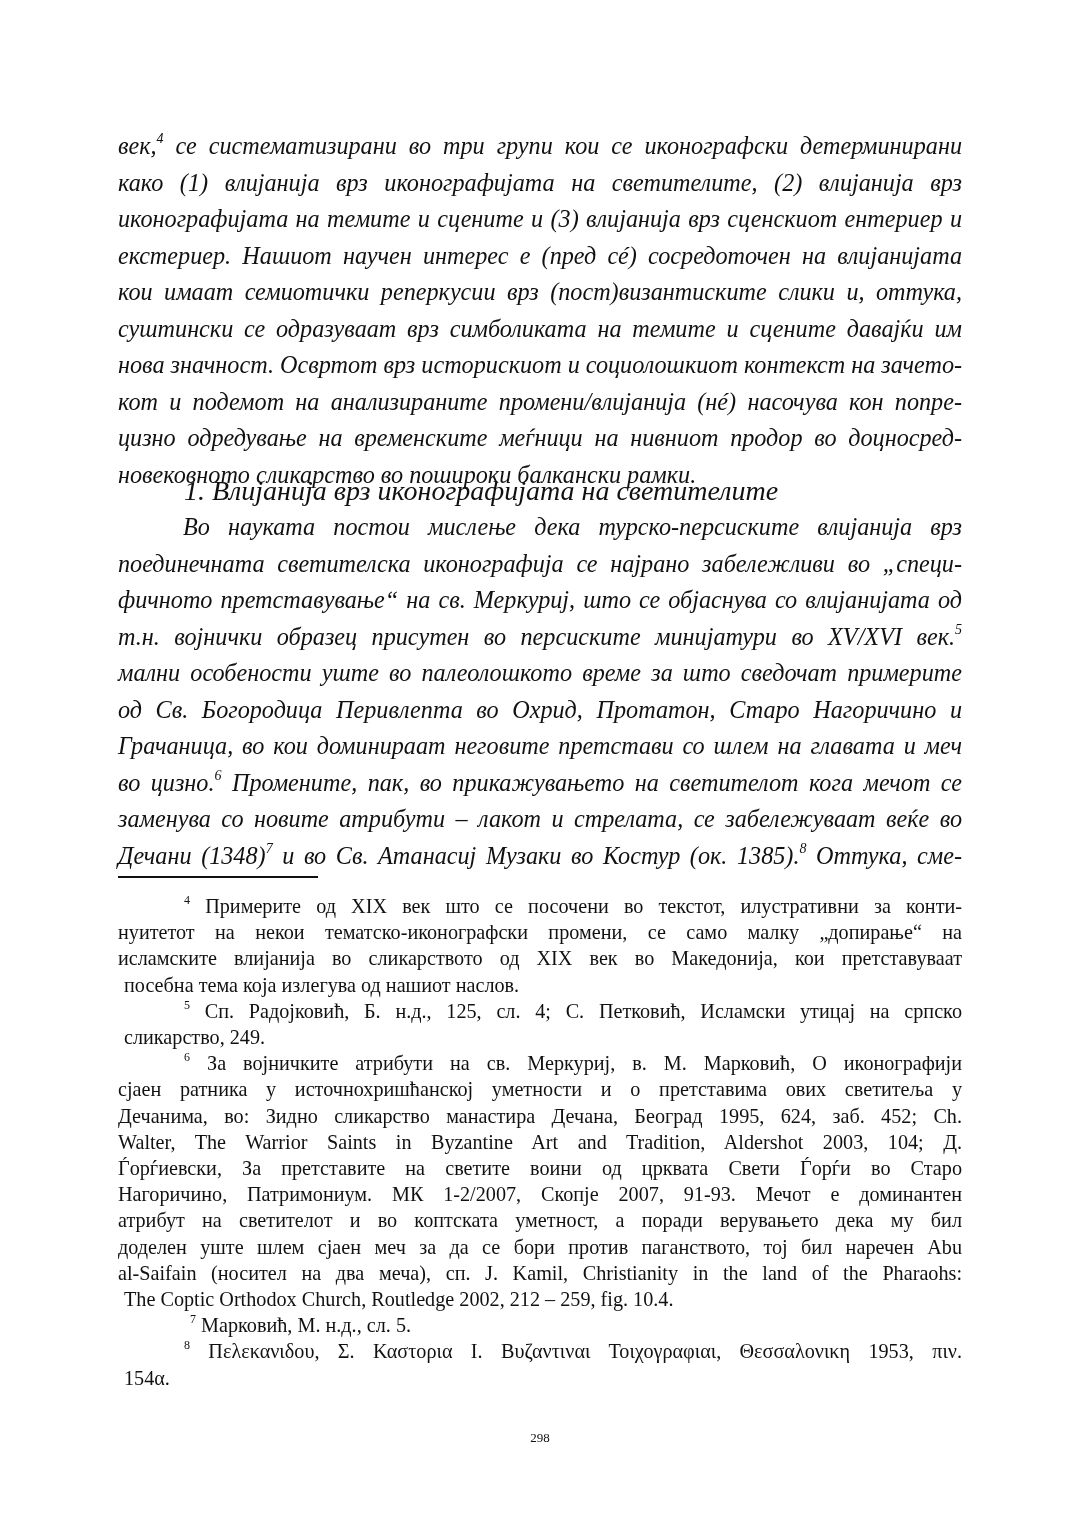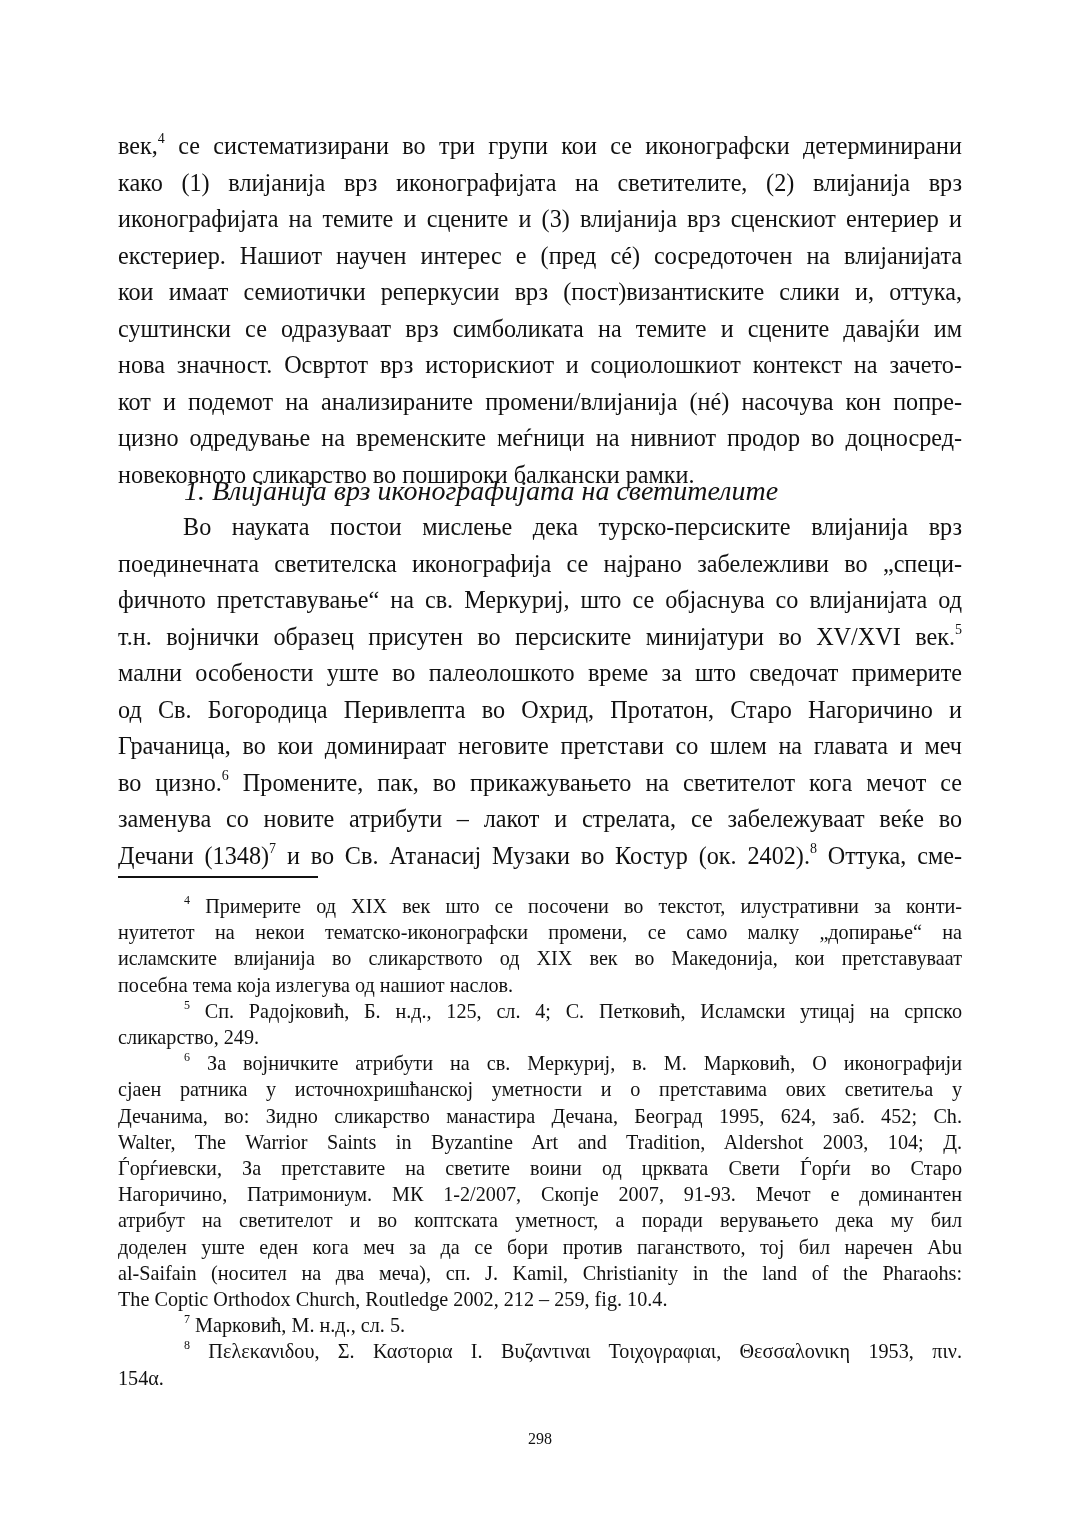--- a/index.html
+++ b/index.html
@@ -41,20 +41,21 @@
   }
   .para2 {
     top: 509px;
     text-indent: 65px;
   }
   .line {
     display: block;
     text-align: justify;
     text-align-last: justify;
     white-space: nowrap;
+    font-style: italic;
   }
   .line.last {
     text-align-last: left;
   }
   sup {
     font-size: 14px;
     line-height: 0;
     vertical-align: 0;
     position: relative;
     top: -11px;
@@ -78,33 +79,33 @@
   .fn {
     display: block;
     text-align: justify;
   }
   .fn .fl {
     display: block;
     white-space: nowrap;
     text-align: justify;
     text-align-last: justify;
   }
-  .fn .fl.last { text-align-last: left; }
+  .fn .fl.last { text-align-last: left; margin-left: 6px; }
   .fn .fl.first { padding-left: 66px; }
   .fn sup {
     font-size: 12px;
     top: -9px;
   }
   .page-number {
     position: absolute;
     left: 0;
     width: 844px;
     top: 1430px;
     text-align: center;
-    font-size: 16px;
+    font-size: 13px;
   }
 </style>
 </head>
 <body>
 
 <div class="page">
 
   <div class="body-text para1">
     <span class="line"><span>век,</span><sup>4</sup><span> се систематизирани во три групи кои се иконографски детерминирани</span></span>
     <span class="line">како (1) влијанија врз иконографијата на светителите, (2) влијанија врз</span>
@@ -123,21 +124,21 @@
   <div class="body-text para2" style="text-indent:0;">
     <span class="line" style="padding-left:65px;">Во науката постои мислење дека турско-персиските влијанија врз</span>
     <span class="line">поединечната светителска иконографија се најрано забележливи во „специ-</span>
     <span class="line">фичното претставување“ на св. Меркуриј, што се објаснува со влијанијата од</span>
     <span class="line"><span>т.н. војнички образец присутен во персиските минијатури во XV/XVI век.</span><sup>5</sup></span>
     <span class="line">мални особености уште во палеолошкото време за што сведочат примерите</span>
     <span class="line">од Св. Богородица Перивлепта во Охрид, Протатон, Старо Нагоричино и</span>
     <span class="line">Грачаница, во кои доминираат неговите претстави со шлем на главата и меч</span>
     <span class="line"><span>во цизно.</span><sup>6</sup><span> Промените, пак, во прикажувањето на светителот кога мечот се</span></span>
     <span class="line">заменува со новите атрибути – лакот и стрелата, се забележуваат веќе во</span>
-    <span class="line"><span>Дечани (1348)</span><sup>7</sup><span> и во Св. Атанасиј Музаки во Костур (ок. 2402).</span><sup>8</sup><span> Оттука, сме-</span></span>
+    <span class="line"><span>Дечани (1348)</span><sup>7</sup><span> и во Св. Атанасиј Музаки во Костур (ок. 1385).</span><sup>8</sup><span> Оттука, сме-</span></span>
   </div>
 
   <div class="fn-rule"></div>
 
   <div class="footnotes">
     <div class="fn">
       <span class="fl first"><sup>4</sup> <span>Примерите од XIX век што се посочени во текстот, илустративни за конти-</span></span>
       <span class="fl">нуитетот на некои тематско-иконографски промени, се само малку „допирање“ на</span>
       <span class="fl">исламските влијанија во сликарството од XIX век во Македонија, кои претставуваат</span>
       <span class="fl last">посебна тема која излегува од нашиот наслов.</span>
@@ -147,21 +148,21 @@
       <span class="fl last">сликарство, 249.</span>
     </div>
     <div class="fn">
       <span class="fl first"><sup>6</sup> <span>За војничките атрибути на св. Меркуриј, в. М. Марковић, О иконографији</span></span>
       <span class="fl">сјаен ратника у источнохришћанској уметности и о претставима ових светитеља у</span>
       <span class="fl">Дечанима, во: Зидно сликарство манастира Дечана, Београд 1995, 624, заб. 452; Ch.</span>
       <span class="fl">Walter, The Warrior Saints in Byzantine Art and Tradition, Aldershot 2003, 104; Д.</span>
       <span class="fl">Ѓорѓиевски, За претставите на светите воини од црквата Свети Ѓорѓи во Старо</span>
       <span class="fl">Нагоричино, Патримониум. МК 1-2/2007, Скопје 2007, 91-93. Мечот е доминантен</span>
       <span class="fl">атрибут на светителот и во коптската уметност, а поради верувањето дека му бил</span>
-      <span class="fl">доделен уште еден кога меч за да се бори против паганството, тој бил наречен Abu</span>
+      <span class="fl">доделен уште шлем сјаен меч за да се бори против паганството, тој бил наречен Abu</span>
       <span class="fl">al-Saifain (носител на два меча), сп. J. Kamil, Christianity in the land of the Pharaohs:</span>
       <span class="fl last">The Coptic Orthodox Church, Routledge 2002, 212 – 259, fig. 10.4.</span>
     </div>
     <div class="fn">
       <span class="fl first last"><sup>7</sup> <span>Марковић, М. н.д., сл. 5.</span></span>
     </div>
     <div class="fn">
       <span class="fl first"><sup>8</sup> <span>Πελεκανιδου, Σ. Καστορια Ι. Βυζαντιναι Τοιχογραφιαι, Θεσσαλονικη 1953, πιν.</span></span>
       <span class="fl last">154α.</span>
     </div>

